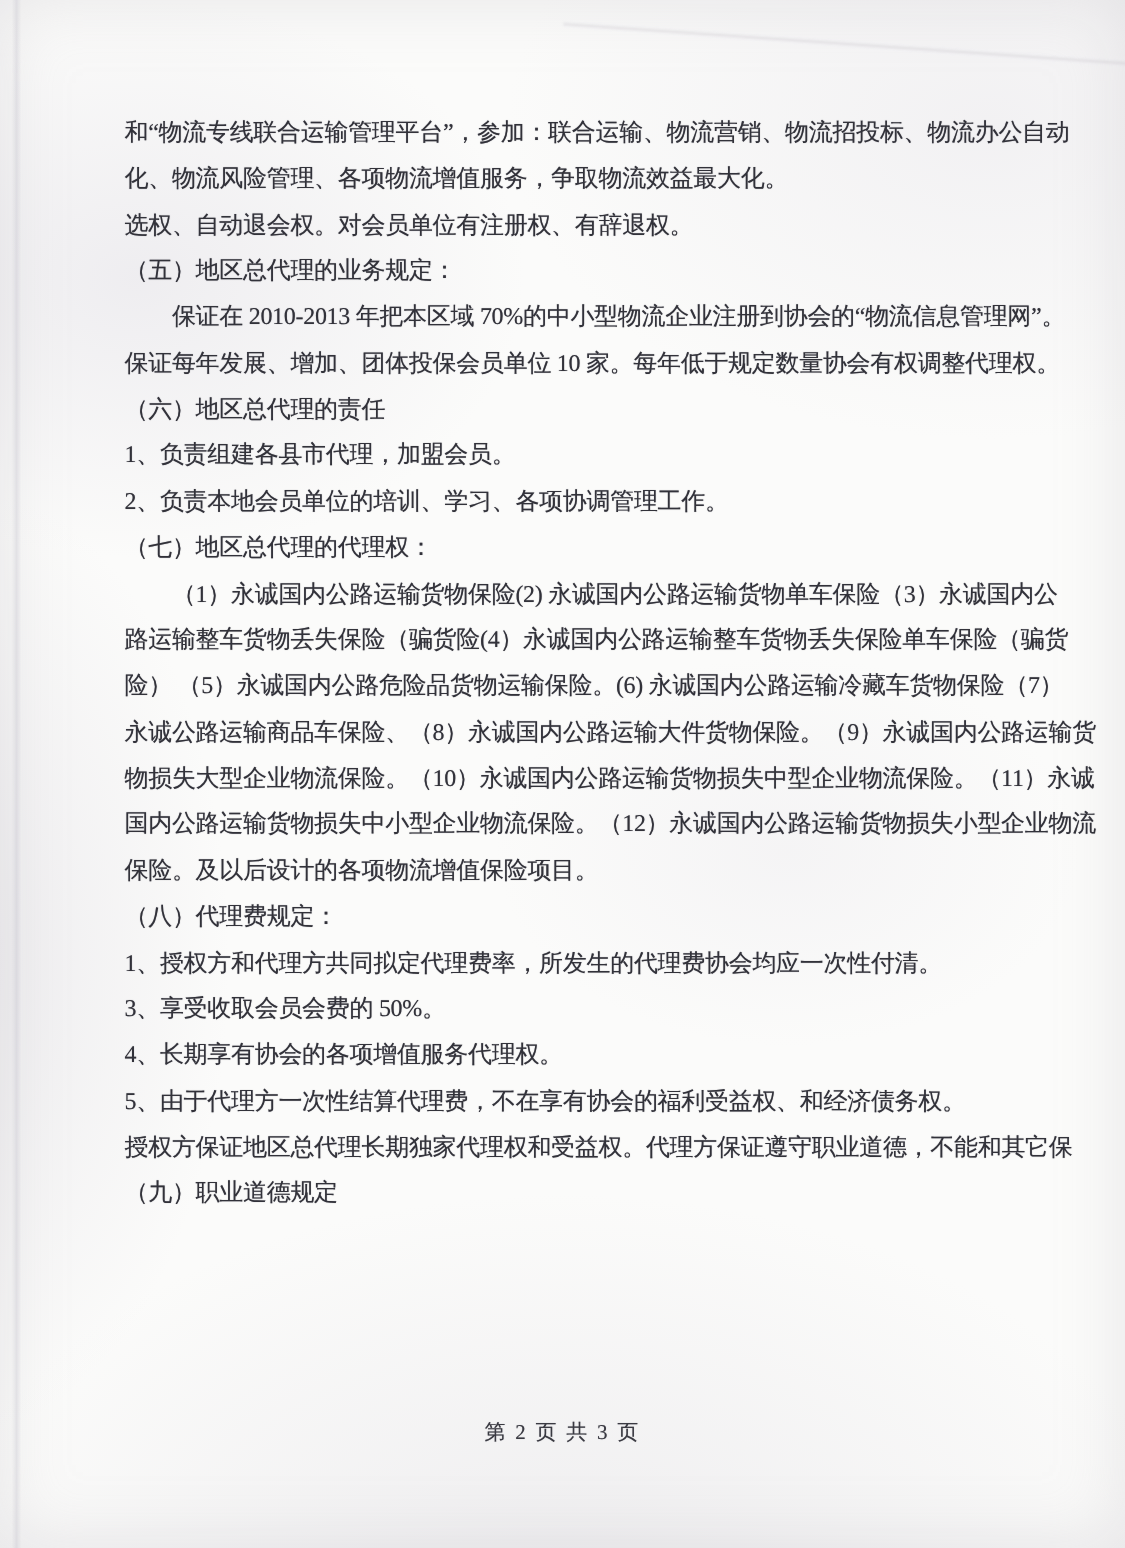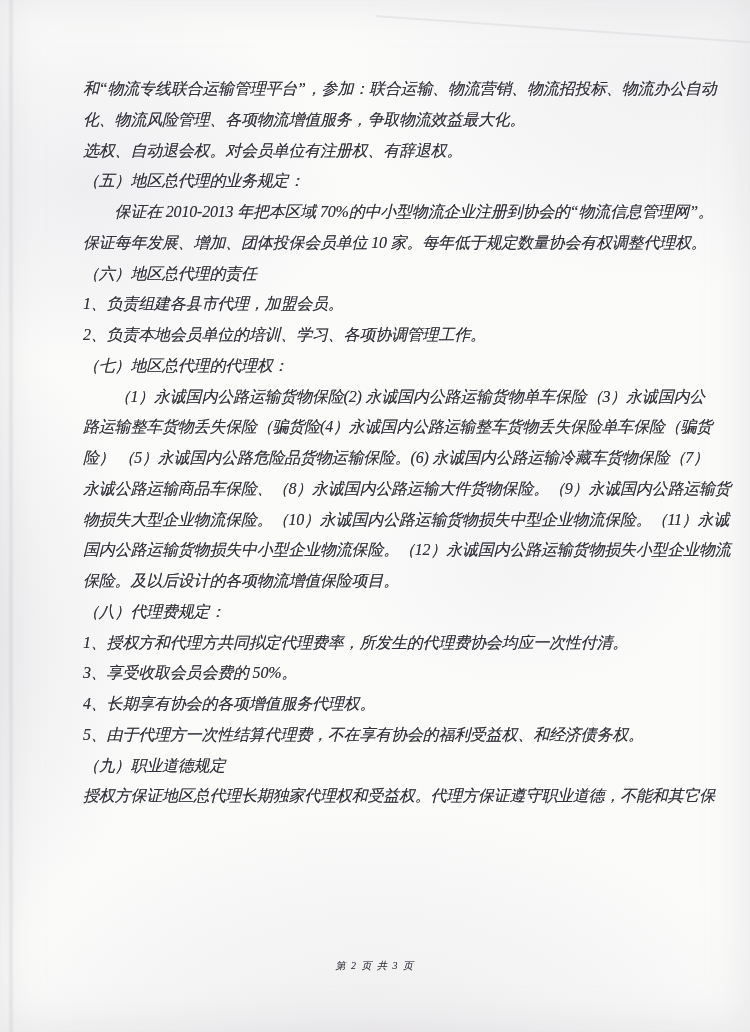--- a/index.html
+++ b/index.html
@@ -10,21 +10,20 @@
     overflow: hidden;
     background-color: #fbfbfa;
     background-image:
       radial-gradient(ellipse 420px 300px at 12% 18%, rgba(228,226,232,0.55), transparent 62%),
       radial-gradient(ellipse 520px 340px at 88% 8%,  rgba(231,229,234,0.45), transparent 62%),
       radial-gradient(ellipse 650px 420px at 50% 104%, rgba(224,222,227,0.50), transparent 66%),
       radial-gradient(ellipse 280px 520px at -2% 62%, rgba(226,224,229,0.55), transparent 60%),
       radial-gradient(ellipse 300px 200px at 70% 55%, rgba(233,231,236,0.35), transparent 65%);
     box-shadow: inset 0 0 46px rgba(178,176,184,0.28);
     font-family: "Liberation Serif", "DejaVu Serif", serif;
-    font-style: italic;
   }
   .fold-line-top {
     position: absolute;
     left: 375px; top: 8px; width: 400px; height: 44px;
     transform: rotate(4deg);
     background: linear-gradient(to bottom, transparent 47%, rgba(188,186,196,0.40) 50%, transparent 53%);
     filter: blur(0.6px);
     pointer-events: none;
   }
   .fold-line-left {
@@ -46,24 +45,23 @@
     height: 30.75px;
     line-height: 30.75px;
     white-space: pre;
     overflow: visible;
   }
   .footer {
     position: absolute;
     left: 0; top: 946px; width: 100%;
     text-align: center;
     color: #3a3a42;
-    font-size: 10px;
+    font-size: 14px;
     letter-spacing: 1.5px;
     text-shadow: 0 0 0.5px rgba(55,55,65,0.5);
-    margin-top: 13px;
   }
 </style>
 </head>
 <body>
 
 <div class="scan">
 
   <div class="fold-line-top"></div>
   <div class="fold-line-left"></div>
 
@@ -83,19 +81,19 @@
     <div class="line">险） （5）永诚国内公路危险品货物运输保险。(6) 永诚国内公路运输冷藏车货物保险（7）</div>
     <div class="line">永诚公路运输商品车保险、（8）永诚国内公路运输大件货物保险。（9）永诚国内公路运输货</div>
     <div class="line">物损失大型企业物流保险。（10）永诚国内公路运输货物损失中型企业物流保险。（11）永诚</div>
     <div class="line">国内公路运输货物损失中小型企业物流保险。（12）永诚国内公路运输货物损失小型企业物流</div>
     <div class="line">保险。及以后设计的各项物流增值保险项目。</div>
     <div class="line">（八）代理费规定：</div>
     <div class="line">1、授权方和代理方共同拟定代理费率，所发生的代理费协会均应一次性付清。</div>
     <div class="line">3、享受收取会员会费的 50%。</div>
     <div class="line">4、长期享有协会的各项增值服务代理权。</div>
     <div class="line">5、由于代理方一次性结算代理费，不在享有协会的福利受益权、和经济债务权。</div>
+    <div class="line">授权方保证地区总代理长期独家代理权和受益权。代理方保证遵守职业道德，不能和其它保</div>
     <div class="line">（九）职业道德规定</div>
-    <div class="line">授权方保证地区总代理长期独家代理权和受益权。代理方保证遵守职业道德，不能和其它保</div>
   </div>
 
   <div class="footer">第 2 页 共 3 页</div>
 
 </div>
 
 </body></html>

